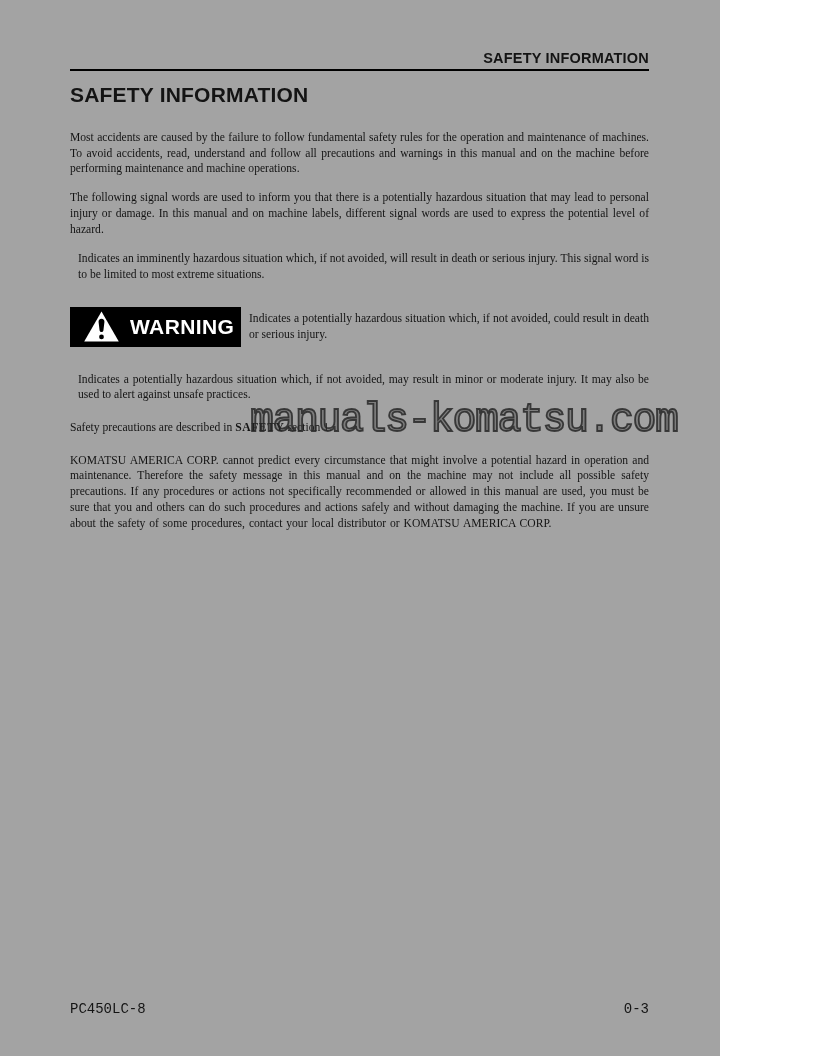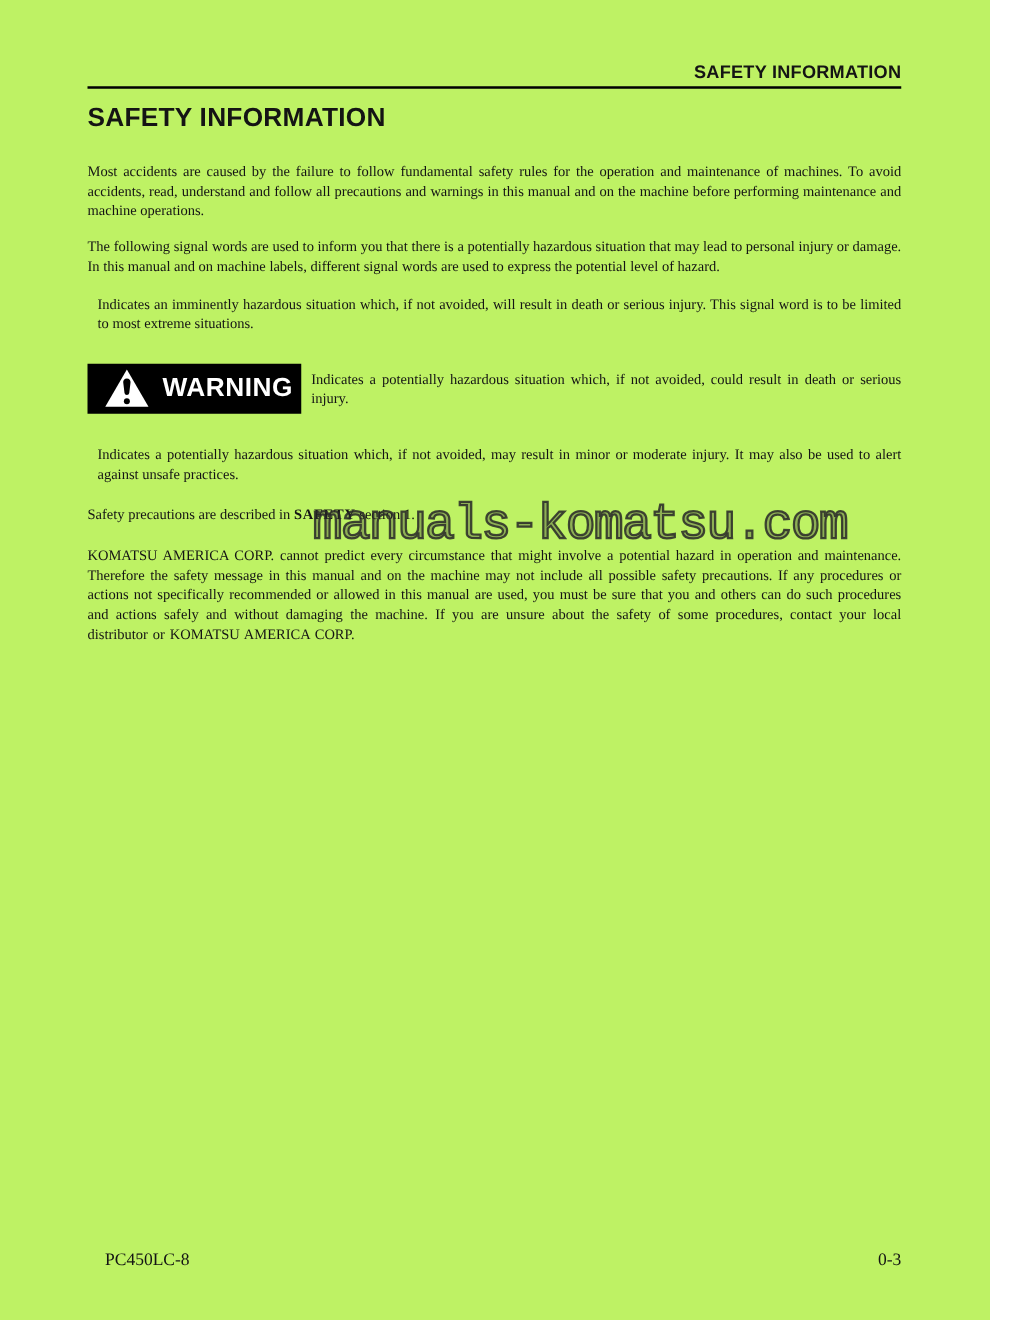--- a/index.html
+++ b/index.html
@@ -1,21 +1,21 @@
 <!DOCTYPE html>
 <html><head>
 <meta charset="utf-8">
 <style>
   * { margin: 0; padding: 0; box-sizing: border-box; }
   html, body { background: #ffffff; }
   .page {
     position: relative;
-    width: 792px;
+    width: 720px;
     height: 1056px;
-    background: #bef264;
+    background: #a3a3a3;
     color: #141414;
     font-family: "Liberation Serif", serif;
     overflow: hidden;
   }
   .content {
     position: absolute;
     left: 70px;
     right: 71px;
     top: 50px;
   }
@@ -110,26 +110,26 @@
     font-size: 40px;
     letter-spacing: -1.5px;
     color: rgba(55, 55, 55, 0.35);
     -webkit-text-stroke: 1.8px rgba(40, 40, 40, 0.85);
     white-space: nowrap;
     pointer-events: none;
     margin-top: 24px;
   }
   .footer {
     position: absolute;
-    left: 84px;
+    left: 70px;
     right: 71px;
     bottom: 39px;
     display: flex;
     justify-content: space-between;
-    font-family: Liberation Serif, serif;
+    font-family: Liberation Mono, monospace;
     font-size: 14px;
   }
 </style>
 </head>
 <body>
 
 <div class="page">
   <div class="content">
 
     <div class="running-header">SAFETY INFORMATION</div>

